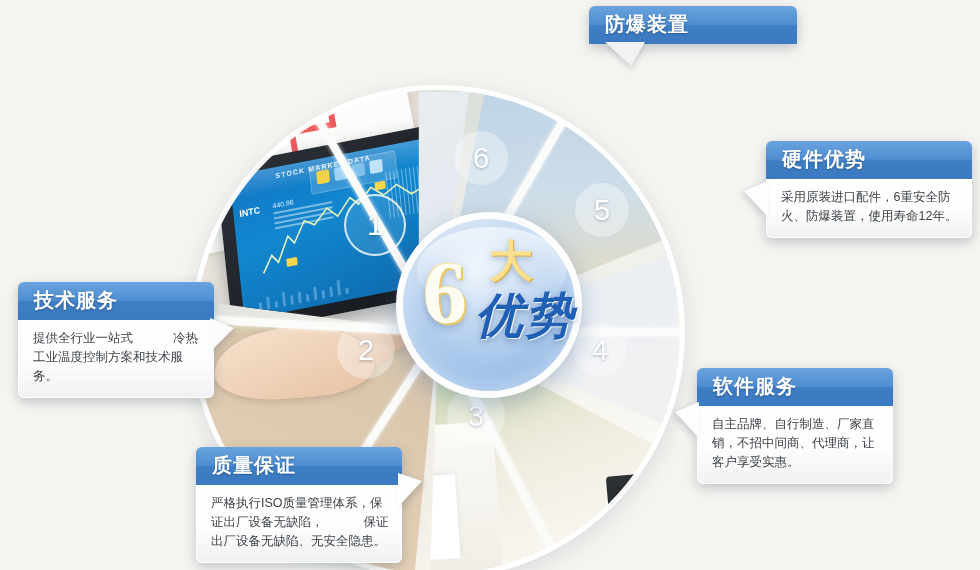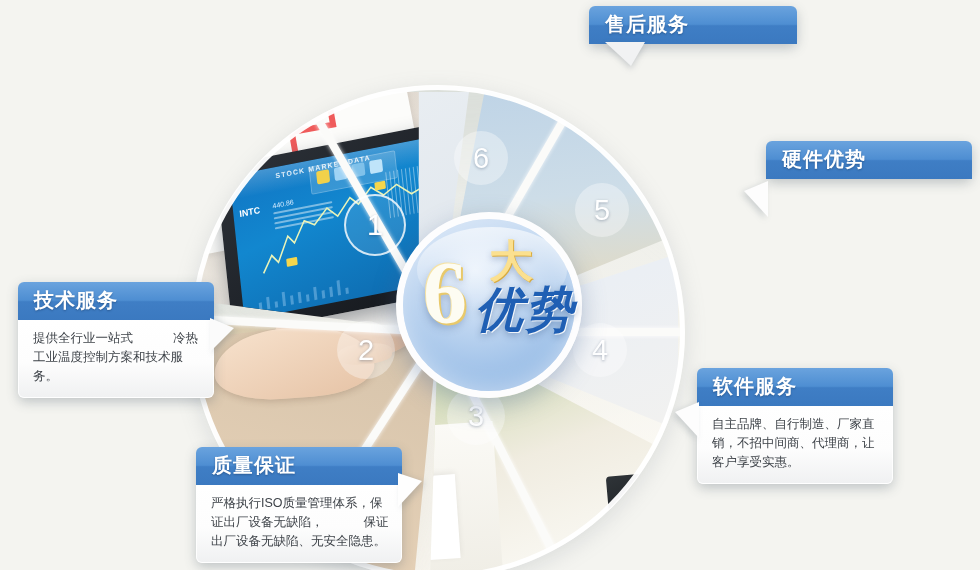--- a/index.html
+++ b/index.html
@@ -191,21 +191,21 @@
     border:7px solid #fdfdfe;box-sizing:border-box;
     box-shadow:0 8px 24px rgba(70,100,150,.35), inset 0 0 26px rgba(255,255,255,.55);}
   #hub .gloss{position:absolute;left:14px;top:8px;width:150px;height:86px;border-radius:50%;
     background:linear-gradient(180deg,rgba(255,255,255,.62),rgba(255,255,255,0));}
   #hub .six{position:absolute;left:20px;top:30px;font-size:88px;line-height:88px;font-weight:bold;
     font-family:"Liberation Serif",serif;
     color:#fdfcf2;text-shadow:2px 2px 0 #e8c96b, -1px -1px 0 #f6e3a5, 0 4px 8px rgba(40,70,120,.35);}
   #hub .da{position:absolute;left:86px;top:20px;font-size:44px;line-height:44px;font-weight:bold;
     color:#fbe08f;text-shadow:1px 1px 0 #d9ab3e, 0 3px 6px rgba(40,70,120,.35);
     font-family:"DejaVu Sans",sans-serif;}
-  #hub .ys{position:absolute;left:72px;top:64px;font-size:48px;line-height:52px;font-weight:bold;
+  #hub .ys{position:absolute;left:72px;top:70px;font-size:48px;line-height:52px;font-weight:bold;
     color:#1f5fb4;font-style:italic;letter-spacing:2px;
     text-shadow:1px 1px 0 rgba(255,255,255,.85), 0 3px 7px rgba(30,60,110,.35);
     font-family:"DejaVu Sans",sans-serif;}
 
   
   .card{position:absolute;border-radius:7px;box-shadow:0 4px 12px rgba(70,85,100,.30);}
   .card .hd{border-radius:6px 6px 0 0;color:#fff;font-size:20px;font-weight:bold;
     padding:5px 0 6px 16px;letter-spacing:1px;
     background:linear-gradient(180deg,#6aa3de 0%,#4e8ed2 48%,#3f7ec5 52%,#3b79c0 100%);
     text-shadow:0 1px 2px rgba(20,50,90,.45);}
@@ -412,26 +412,27 @@
 
   <div id="hub">
     <div class="gloss"></div>
     <div class="six">6</div>
     <div class="da">大</div>
     <div class="ys">优势</div>
   </div>
 
 
   <div id="card-after" class="card">
-    <div class="hd">售后服务</div>
+    <div class="hd">防爆装置</div>
     <div class="tail"></div>
   </div>
 
   <div id="card-hw" class="card">
     <div class="hd">硬件优势</div>
+    <div class="bd">采用原装进口配件，6重安全防火、防爆装置，使用寿命12年。</div>
     <div class="tail"></div>
   </div>
 
   <div id="card-tech" class="card">
     <div class="hd">技术服务</div>
     <div class="bd"><span>提供全行业一站式</span><span class="indent"></span><span>冷热工业温度控制方案和技术服务。</span></div>
     <div class="tail"></div>
   </div>
 
   <div id="card-sw" class="card">

